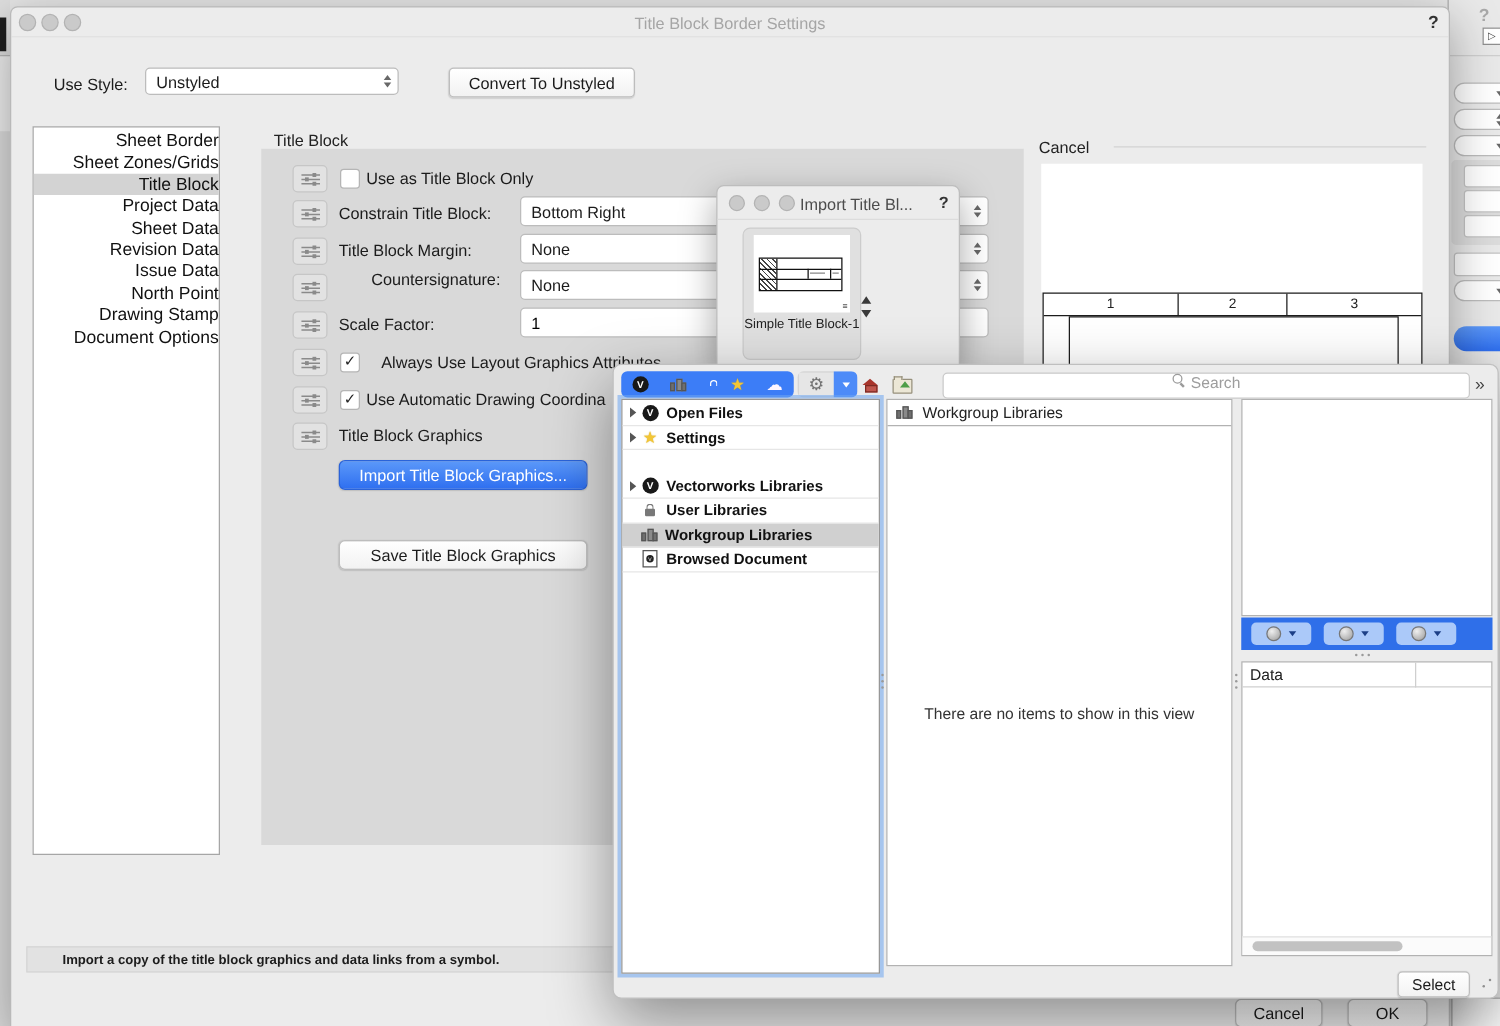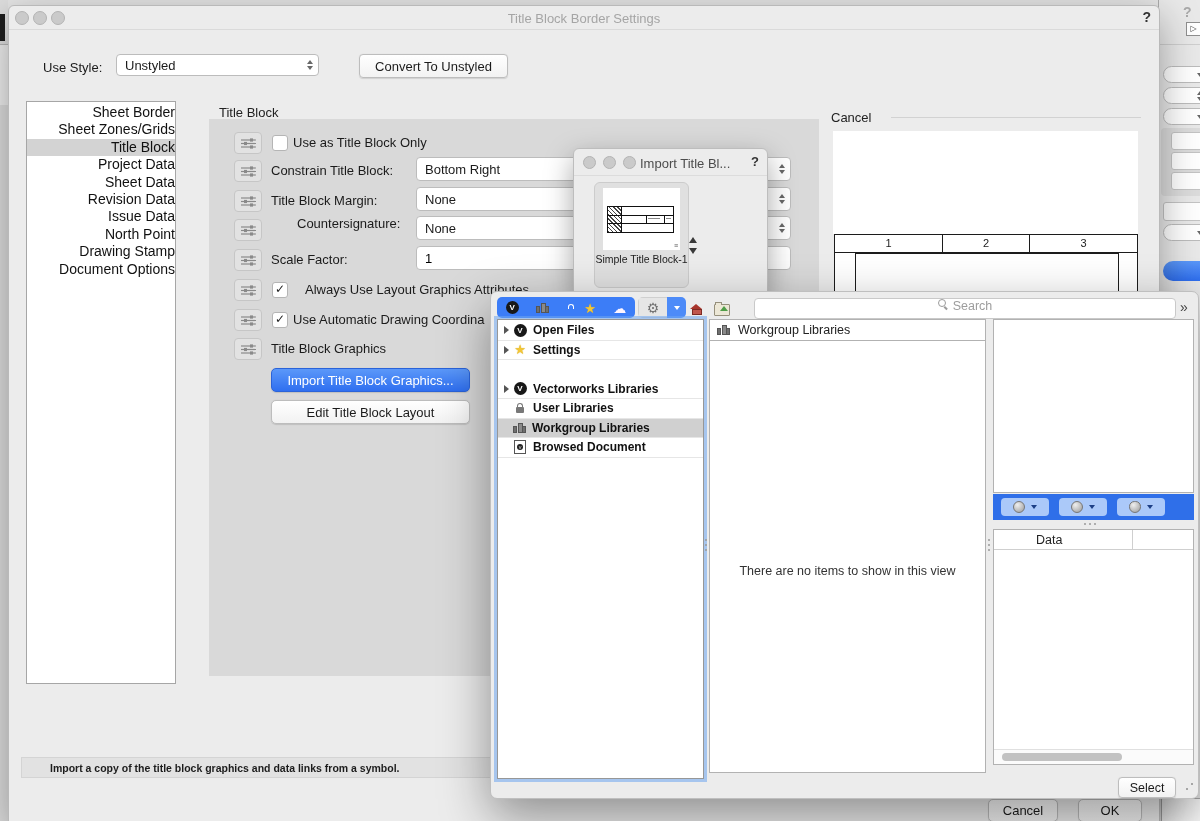--- a/index.html
+++ b/index.html
@@ -285,21 +285,21 @@
           <g fill="#8a8a8a">
             <rect x="9" y="0.4" width="3" height="3.2"></rect>
             <rect x="3" y="3.9" width="3" height="3.2"></rect>
             <rect x="9" y="7.4" width="3" height="3.2"></rect>
           </g>
         </svg>
       </div>
     <div class="abs txt13" style="left:262px;top:336px;">Title Block Graphics</div>
 
     <div class="abs btn primary" style="left:262px;top:362px;width:197px;height:22px;border-radius:5px;">Import Title Block Graphics...</div>
-    <div class="abs btn" style="left:262px;top:394px;width:197px;height:22px;border-radius:5px;">Edit Title Block Layout</div>
+    <div class="abs btn" style="left:262px;top:426px;width:197px;height:22px;border-radius:5px;">Save Title Block Graphics</div>
 
     <div class="abs txt13" style="left:822px;top:105px;color:#222;">Cancel</div>
     <div class="abs" style="left:882px;top:111px;width:250px;border-top:1px solid #d2d2d2;"></div>
     <div class="abs" style="left:824px;top:125px;width:305px;height:103px;background:#fff;"></div>
 
     <div class="abs" style="left:825px;top:228px;width:304px;height:62px;background:#fff;border:1.5px solid #1c1c1c;box-sizing:border-box;">
       <div style="position:absolute;left:0;top:0;width:100%;height:18px;border-bottom:1.5px solid #1c1c1c;box-sizing:border-box;">
         <div style="position:absolute;left:0;top:0;width:108px;height:100%;border-right:1.5px solid #1c1c1c;box-sizing:border-box;text-align:center;font-size:11px;line-height:17px;color:#222;">1</div>
         <div style="position:absolute;left:108px;top:0;width:87px;height:100%;border-right:1.5px solid #1c1c1c;box-sizing:border-box;text-align:center;font-size:11px;line-height:17px;color:#222;">2</div>
         <div style="position:absolute;left:195px;top:0;right:0;height:100%;text-align:center;font-size:11px;line-height:17px;color:#222;">3</div>
@@ -458,21 +458,21 @@
           <span class="tri-down" style="border-top-color:#1c3f86;"></span>
       </span>
     </div>
     <div class="abs dotsh" style="left:593px;top:231px;">
         <i></i>
         <i></i>
         <i></i>
       </div>
 
     <div style="position:absolute;left:502px;top:237px;width:201px;height:236px;background:#fff;border:1px solid #b2b2b2;box-sizing:border-box;">
-      <div style="position:absolute;left:0;top:0;width:100%;height:20px;border-bottom:1px solid #cfcfcf;box-sizing:border-box;padding-left:36px;">
+      <div style="position:absolute;left:0;top:0;width:100%;height:20px;border-bottom:1px solid #cfcfcf;box-sizing:border-box;">
         <span style="font-size:12.5px;color:#222;margin-left:6px;line-height:20px;">Data</span>
         <span style="position:absolute;left:138px;top:0;height:20px;border-left:1px solid #cfcfcf;"></span>
       </div>
       <div style="position:absolute;left:0;bottom:0;width:100%;height:15px;background:#fbfbfb;border-top:1px solid #e0e0e0;box-sizing:border-box;">
         <span style="position:absolute;left:8px;top:3px;width:120px;height:8px;border-radius:4px;background:#c2c2c2;"></span>
       </div>
     </div>
 
     <div class="abs btn" style="left:627px;top:485px;width:56px;height:19px;font-size:12.5px;border-radius:4px;">Select</div>
     <div class="abs" style="left:695px;top:491px;width:8px;height:8px;">

